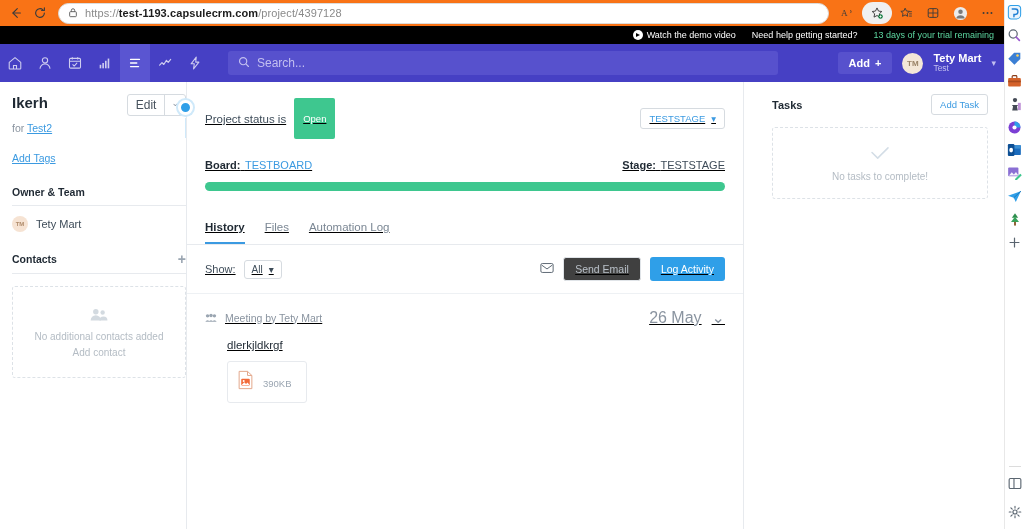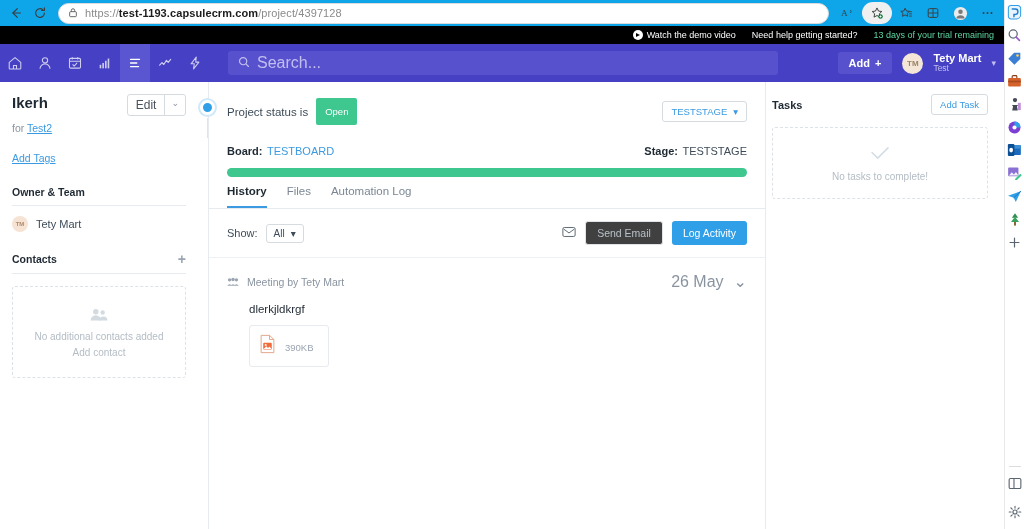--- a/index.html
+++ b/index.html
@@ -7,21 +7,21 @@
     width: 1024px; height: 529px;
     font-family: "Liberation Sans", sans-serif;
     background: #ffffff;
     overflow: hidden;
   }
   .screen { position: relative; width: 1024px; height: 529px; background: #fff; }
 
   
   .browser-toolbar {
     position: absolute; top: 0; left: 0; width: 1004px; height: 26px;
-    background: #0ea5e9; display: flex; align-items: center; padding: 0 4px;
+    background: #f97316; display: flex; align-items: center; padding: 0 4px;
   }
   .tb-btn {
     width: 24px; height: 22px; display: flex; align-items: center; justify-content: center;
     color: #4a4a4a; flex: 0 0 auto; border-radius: 4px;
   }
   .omnibox {
     flex: 1 1 auto; height: 21px; margin: 0 6px 0 6px;
     background: #fff; border: 1px solid #dcdcdc; border-radius: 11px;
     display: flex; align-items: center; padding: 0 9px; gap: 7px;
     box-shadow: 0 0 0 0.5px rgba(0,0,0,0.02);
@@ -64,21 +64,21 @@
   .nav-icon {
     width: 30px; height: 38px; display: flex; align-items: center; justify-content: center;
     color: #cfcdf0;
   }
   .nav-icon.active { background: #5a55d1; color: #ffffff; }
   .nav-search {
     width: 550px; height: 24px; margin-left: 18px;
     background: #5751cd; border-radius: 3px;
     display: flex; align-items: center; gap: 7px; padding: 0 10px;
   }
-  .nav-search-ph { font-size: 16px; color: #c2bff0; }
+  .nav-search-ph { font-size: 12px; color: #c2bff0; }
   .nav-right { margin-left: auto; display: flex; align-items: center; gap: 10px; padding-right: 8px; }
   .add-btn {
     background: #5751cd; color: #fff; font-size: 11px; font-weight: 600;
     padding: 5px 11px; border-radius: 3px; display: flex; align-items: center; gap: 5px;
   }
   .avatar-circle {
     width: 21px; height: 21px; border-radius: 50%; background: #f4e7d8; color: #9b8468;
     font-size: 8px; font-weight: 700; display: flex; align-items: center; justify-content: center;
   }
   .user-name { font-size: 11px; color: #ffffff; line-height: 1.15; font-weight: 600; }
@@ -108,46 +108,46 @@
   .owner-av { width: 16px; height: 16px; border-radius: 50%; background: #f6e3d3; color: #b08c6b; font-size: 6px; font-weight: 700; display:flex; align-items:center; justify-content:center; }
   .owner-name { font-size: 11px; color: #3e4c59; }
   .empty-box {
     margin-top: 12px; border: 1px dashed #dde2e7; border-radius: 3px;
     height: 92px; display: flex; flex-direction: column; align-items: center; justify-content: center; gap: 5px;
   }
   .empty-txt { font-size: 10px; color: #b4bcc4; }
 
   
   .center-card {
-    position: absolute; left: 208px; top: 0; width: 558px; min-height: 447px;
-    background: #ffffff; border-left: 1px solid #e7eaee; border-right: 1px solid #e7eaee;
+    position: absolute; left: 186px; top: 0; width: 558px; min-height: 447px;
+    background: #ffffff; border-left: 1px solid #e7eaee; border-right: 1px solid #e7eaee; text-decoration: underline;
   }
   .timeline-dot {
     position: absolute; left: -9px; top: 18px; width: 15px; height: 15px; border-radius: 50%;
     background: #2f9fe8; border: 3px solid #ffffff; box-shadow: 0 0 0 2px #cfe9fa; z-index: 4;
   }
   .timeline-line { position: absolute; left: -2px; top: 36px; width: 1px; height: 20px; background: #cfe9fa; }
   .card-head { padding: 16px 18px 0 18px; }
   .status-row { display: flex; align-items: center; justify-content: space-between; }
   .status-left { display: flex; align-items: center; gap: 8px; }
   .status-label { font-size: 11.5px; color: #3e4c59; }
   .badge-open {
-    background: #3ec78f; color: #ffffff; font-size: 9.5px; padding: 8px 9px; border-radius: 2px;
+    background: #3ec78f; color: #ffffff; font-size: 9.5px; padding: 15px 9px; border-radius: 2px;
   }
   .stage-select {
     border: 1px solid #d6dbe0; border-radius: 3px; background: #fff;
     font-size: 9.5px; color: #3b9ae1; padding: 4px 8px; display: flex; align-items: center; gap: 6px;
   }
   .board-row { display: flex; align-items: baseline; justify-content: space-between; margin-top: 16px; }
   .board-lbl { font-size: 11px; color: #1f2933; font-weight: 700; }
   .board-val { font-size: 11px; color: #3b9ae1; font-weight: 400; }
   .stage-val { font-size: 11px; color: #3e4c59; font-weight: 400; }
   .progress-bar { margin-top: 9px; height: 9px; border-radius: 5px; background: #3ec78f; }
 
-  .tabs { display: flex; gap: 20px; padding: 0 18px; margin-top: 8px; border-bottom: 1px solid #e7eaee; }
+  .tabs { display: flex; gap: 20px; padding: 0 18px; margin-top: 30px; border-bottom: 1px solid #e7eaee; }
   .tab { font-size: 11.5px; color: #7b8794; padding-bottom: 9px; }
   .tab.active { color: #1f2933; font-weight: 700; border-bottom: 2px solid #3b9ae1; }
 
   .toolbar { display: flex; align-items: center; padding: 12px 18px; }
   .show-lbl { font-size: 11px; color: #3e4c59; margin-right: 8px; }
   .show-sel {
     border: 1px solid #d6dbe0; border-radius: 3px; background: #fff;
     font-size: 10px; color: #3e4c59; padding: 3px 7px; display: flex; align-items: center; gap: 6px;
   }
   .tool-right { margin-left: auto; display: flex; align-items: center; gap: 9px; }

